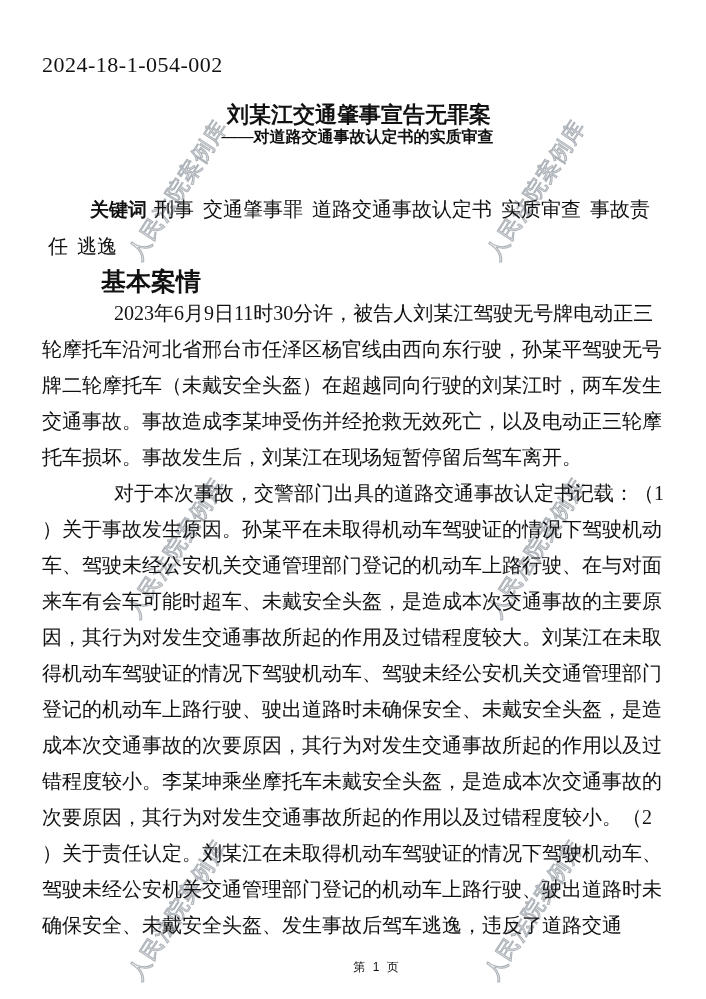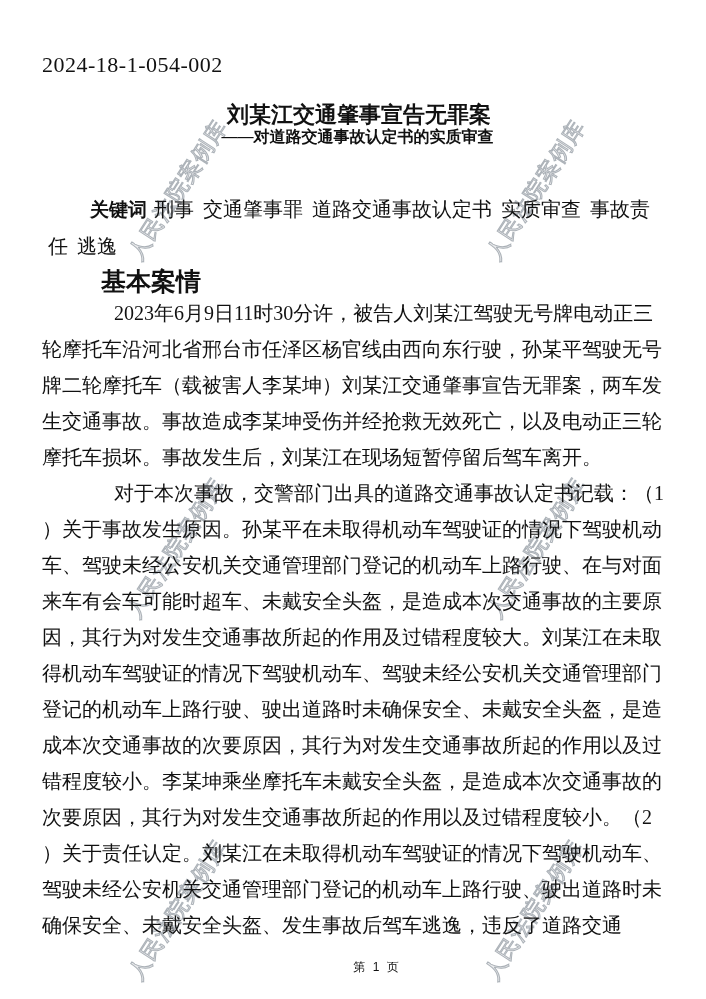--- a/index.html
+++ b/index.html
@@ -147,20 +147,20 @@
 
     <h1 class="case-title">刘某江交通肇事宣告无罪案</h1>
 
     <div class="case-subtitle">——对道路交通事故认定书的实质审查</div>
 
     <p class="keywords"><span class="kw-label">关键词</span><span class="kw-item">刑事</span><span class="kw-item">交通肇事罪</span><span class="kw-item">道路交通事故认定书</span><span class="kw-item">实质审查</span><span class="kw-item">事故责任</span><span class="kw-item">逃逸</span></p>
 
     <h2 class="section-heading">基本案情</h2>
 
     <div class="body-text">
-      <p class="para">2023年6月9日11时30分许，被告人刘某江驾驶无号牌电动正三轮摩托车沿河北省邢台市任泽区杨官线由西向东行驶，孙某平驾驶无号牌二轮摩托车（载被害人李某坤）刘某江交通肇事宣告无罪案，两车发生交通事故。事故造成李某坤受伤并经抢救无效死亡，以及电动正三轮摩托车损坏。事故发生后，刘某江在现场短暂停留后驾车离开。</p>
+      <p class="para">2023年6月9日11时30分许，被告人刘某江驾驶无号牌电动正三轮摩托车沿河北省邢台市任泽区杨官线由西向东行驶，孙某平驾驶无号牌二轮摩托车（未戴安全头盔）在超越同向行驶的刘某江时，两车发生交通事故。事故造成李某坤受伤并经抢救无效死亡，以及电动正三轮摩托车损坏。事故发生后，刘某江在现场短暂停留后驾车离开。</p>
       <p class="para">对于本次事故，交警部门出具的道路交通事故认定书记载：（1）关于事故发生原因。孙某平在未取得机动车驾驶证的情况下驾驶机动车、驾驶未经公安机关交通管理部门登记的机动车上路行驶、在与对面来车有会车可能时超车、未戴安全头盔，是造成本次交通事故的主要原因，其行为对发生交通事故所起的作用及过错程度较大。刘某江在未取得机动车驾驶证的情况下驾驶机动车、驾驶未经公安机关交通管理部门登记的机动车上路行驶、驶出道路时未确保安全、未戴安全头盔，是造成本次交通事故的次要原因，其行为对发生交通事故所起的作用以及过错程度较小。李某坤乘坐摩托车未戴安全头盔，是造成本次交通事故的次要原因，其行为对发生交通事故所起的作用以及过错程度较小。（2）关于责任认定。刘某江在未取得机动车驾驶证的情况下驾驶机动车、驾驶未经公安机关交通管理部门登记的机动车上路行驶、驶出道路时未确保安全、未戴安全头盔、发生事故后驾车逃逸，违反了道路交通</p>
     </div>
 
     <div class="page-number">第 1 页</div>
 
   </div>
 </div>
 
 </body></html>

